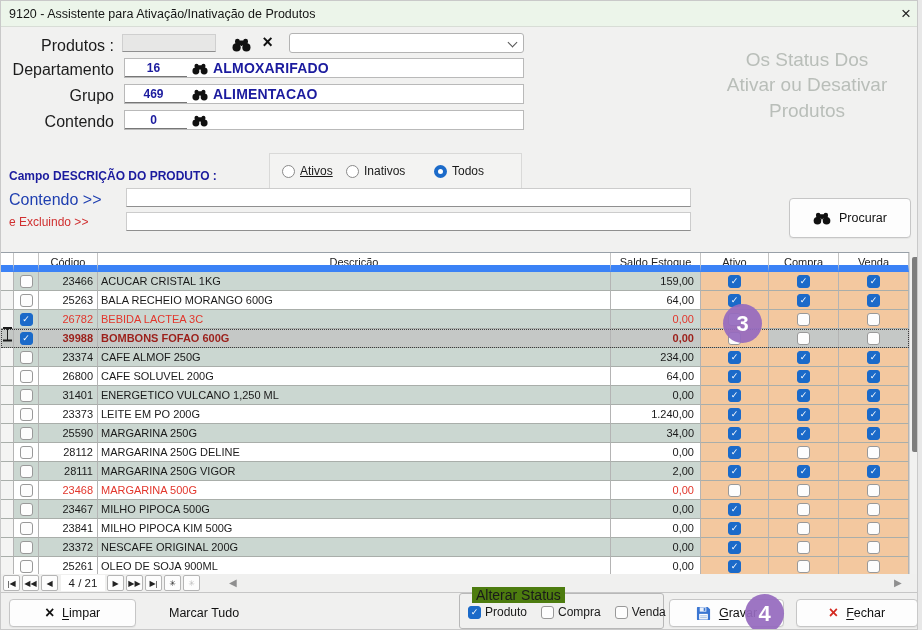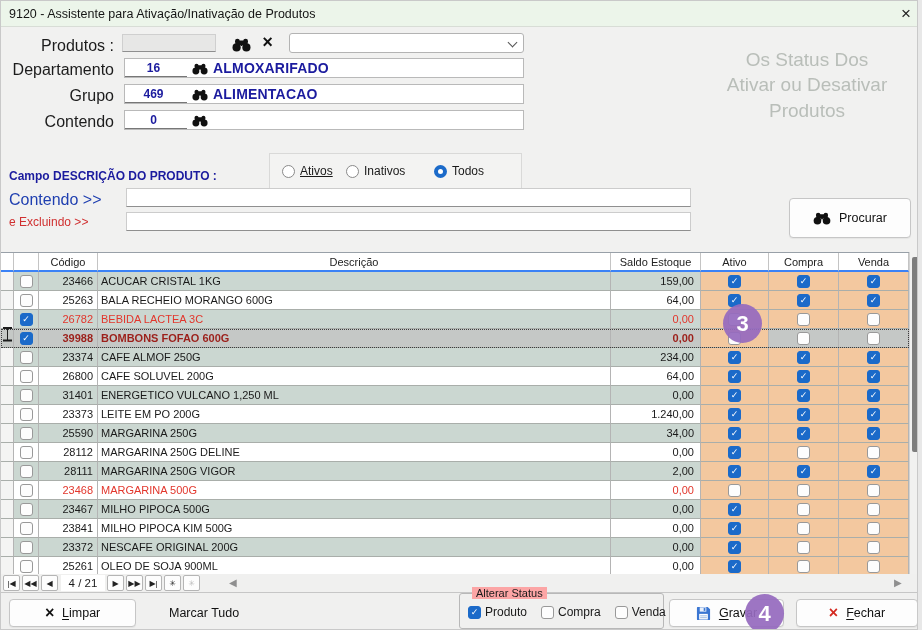--- a/index.html
+++ b/index.html
@@ -48,21 +48,21 @@
     font-family:"Liberation Sans",sans-serif; }
   .btn { background:#fdfdfd; border:1px solid #c6c6c6; border-radius:4px;
     display:flex; align-items:center; justify-content:center; gap:8px;
     font-size:12.5px; color:#111; box-shadow:0 1px 1px rgba(0,0,0,.05); cursor:default; }
   .procurar-btn { position:absolute; left:788px; top:197px; width:122px; height:40px; }
   
   .grid { position:absolute; left:0; top:251px; width:908px; border-top:1px solid #98a0a8; }
   .ghead, .grow { display:grid; grid-template-columns:13px 25px 59px 513px 90px 68px 70px 70px; }
   .ghead { height:19px; background:#ffffff; }
   .hcell { font-size:11px; color:#222; text-align:center; line-height:18px;
-    border-right:1px solid #c4c4c4; border-bottom:2px solid #3b82f6; overflow:hidden; }
+    border-right:1px solid #c4c4c4; border-bottom:7px solid #3b82f6; overflow:hidden; }
   .grow { height:19px; background:#ffffff; }
   .cell { font-size:11px; line-height:18px; border-right:1px solid #b4b4b4; border-bottom:1px solid #a9aeaa;
     overflow:hidden; white-space:nowrap; display:flex; align-items:center; }
   .cell.ind { background:#f4f4f3; }
   .cell.selc { justify-content:center; }
   .cell.codigo { justify-content:flex-end; padding-right:4px; }
   .cell.desc { padding-left:3px; }
   .cell.saldo { justify-content:flex-end; padding-right:6px; }
   .grow.zebra .cell { background:#cbd7d1; }
   .grow.zebra .cell.ind { background:#f4f4f3; }
@@ -87,21 +87,21 @@
   .pbtn.dim { color:#bcbcbc; }
   .pcounter { position:absolute; left:60px; top:1px; width:44px; height:16px; background:#fff;
     text-align:center; line-height:16px; font-size:11.5px; }
   .hsarrow { position:absolute; top:3px; font-size:10px; color:#8f8f8f; }
   
   .footer { position:absolute; left:0; top:592px; width:922px; height:38px; background:#f0f0ef; }
   .limpar-btn { position:absolute; left:8px; top:6px; width:127px; height:28px; }
   .marcar { position:absolute; left:168px; top:13px; font-size:12.5px; color:#111; cursor:default; }
   .fset { position:absolute; left:458px; top:0px; width:205px; height:36px;
     border:1px solid #b8b8b8; border-radius:3px; }
-  .fset .legend { position:absolute; left:12px; top:-7px; background:#fca5a5; padding:0 4px; font-size:11px; }
+  .fset .legend { position:absolute; left:12px; top:-7px; background:#4d7c0f; padding:0 4px; font-size:14px; }
   .fset .cbrow { position:absolute; left:8px; top:11px; display:flex; gap:14px; align-items:center; font-size:12px; }
   .fcb { display:flex; align-items:center; gap:4px; }
   .gravar-btn { position:absolute; left:668px; top:6px; width:115px; height:28px; }
   .fechar-btn { position:absolute; left:795px; top:6px; width:122px; height:28px; }
   .redx { color:#d42a20; font-weight:bold; font-size:16px; }
   .blackx { font-weight:bold; font-size:16px; color:#111; font-style:italic; }
   .mn u { text-underline-offset:2px; }
   
   .anno { position:absolute; width:39px; height:39px; border-radius:50%; background:rgba(150,107,190,.93);
     color:#fff; font-size:22px; font-weight:bold; display:flex; align-items:center; justify-content:center; z-index:60; }

